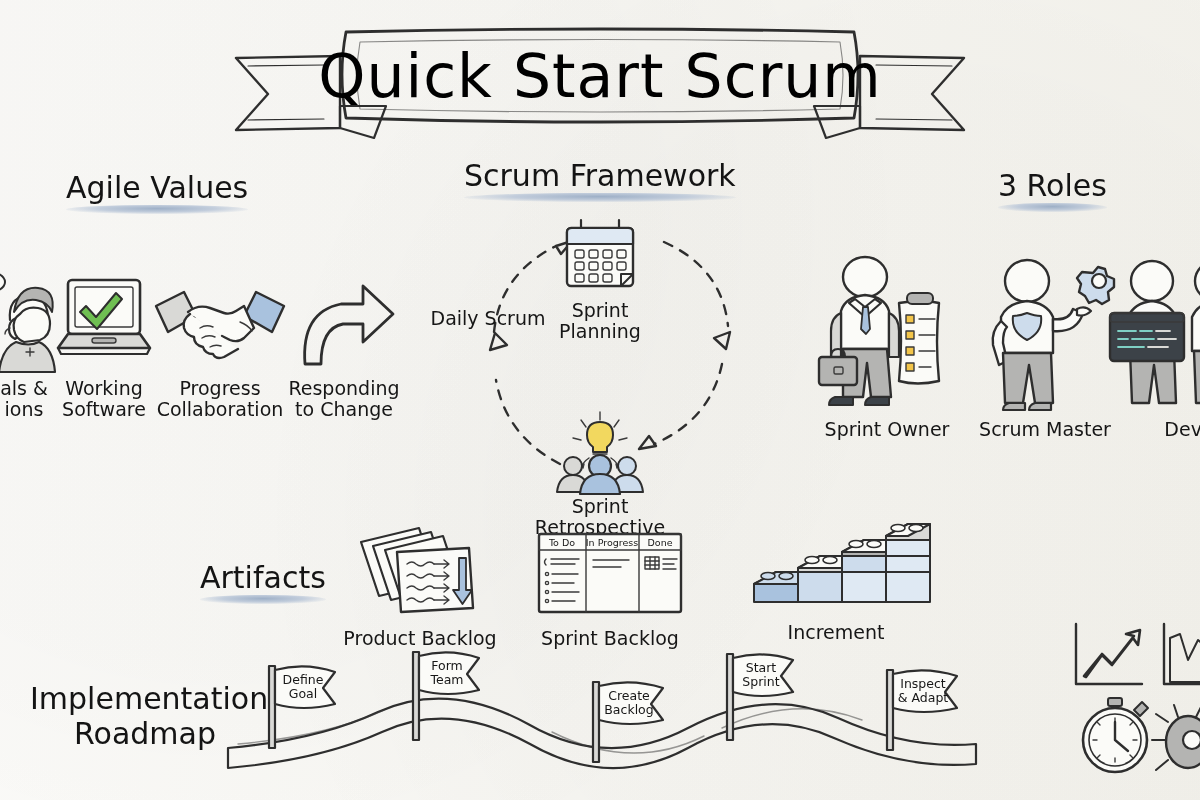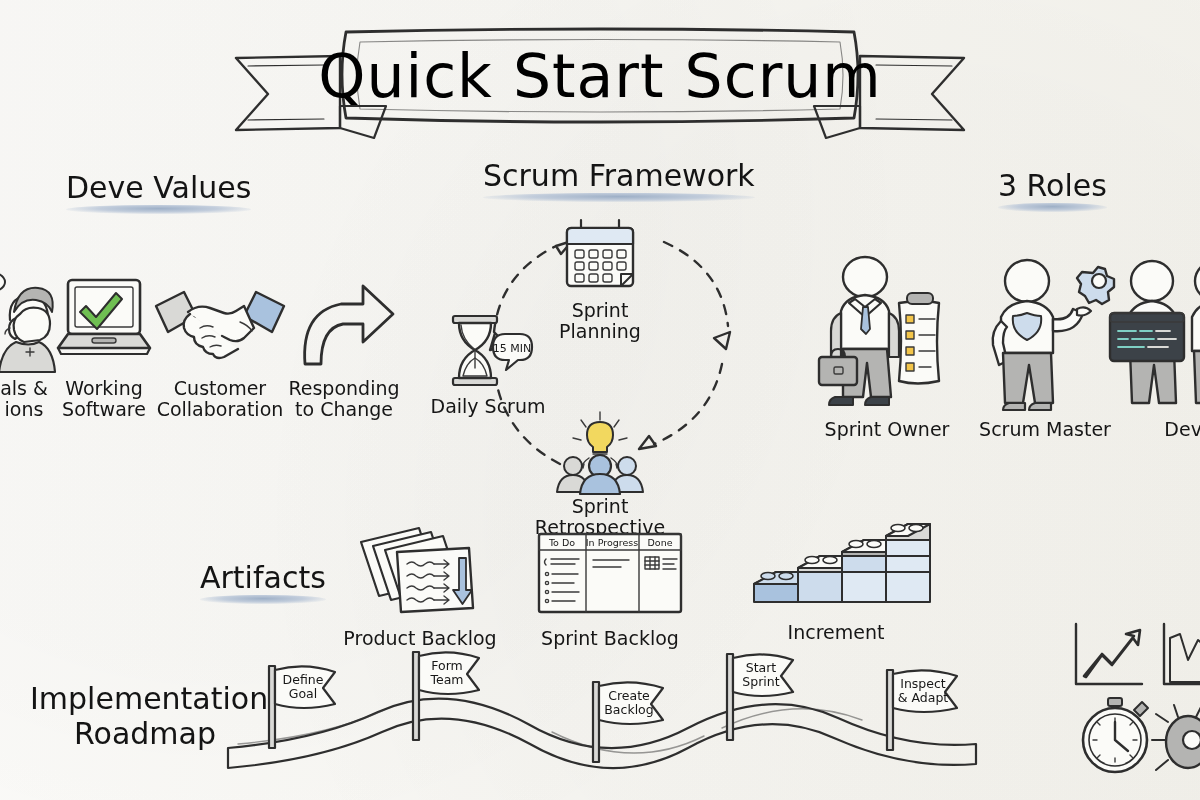--- a/index.html
+++ b/index.html
@@ -104,21 +104,21 @@
       <path class="sk" stroke-width="2.2" fill="#bdbdb9" d="M632 84 L586 84 L598 116 L632 106 Z"></path>
 
       <path class="sk" stroke-width="2.8" fill="#f4f3ef" d="M118 10 Q372 4 626 10 Q634 52 626 96 Q372 104 118 96 Q110 52 118 10 Z"></path>
       <path class="sk" stroke-width="1.1" opacity=".55" d="M132 20 Q372 15 612 20 Q618 53 612 87 Q372 93 132 87 Q126 53 132 20 Z"></path>
     </svg>
     <div class="ribbon-title">Quick Start Scrum</div>
   </div>
 
   <div class="abs" style="left:66px;top:170px;z-index:6;">
     <span class="head-wrap">
-      <span class="section-head">Deve Values</span>
+      <span class="section-head">Agile Values</span>
       <span class="head-underline"></span>
     </span>
   </div>
 
   <div class="val-item" style="left:-42px;top:268px;z-index:5;">
     <div class="icon-box">
       <svg width="120" height="104" viewBox="0 0 120 104">
         <ellipse class="sk fill-w" stroke-width="2" cx="22" cy="14" rx="19" ry="11"></ellipse>
         <path class="sk fill-w" stroke-width="2.2" d="M46 52 q-2 -22 16 -24 q20 -2 22 20"></path>
         <path class="sk fill-gd" stroke-width="2" d="M50 44 q4 -26 24 -24 q18 2 14 24 q-4 -10 -16 -12 q-14 -2 -22 12 Z"></path>
@@ -152,42 +152,42 @@
     <div class="icon-box">
       <svg width="132" height="96" viewBox="0 0 132 96">
         <path class="sk fill-g" stroke-width="2.4" d="M2 30 L30 16 L42 40 L14 56 Z"></path>
         <path class="sk fill-blue" stroke-width="2.4" d="M130 30 L102 16 L90 40 L118 56 Z"></path>
         <path class="sk fill-w" stroke-width="2.4" d="M34 36 q10 -8 22 -4 l14 5 q6 2 12 -2 l8 -5 l10 22 l-10 10 q-6 5 -14 2 l-8 -4"></path>
         <path class="sk fill-w" stroke-width="2.4" d="M36 38 q-8 6 -6 14 q2 7 10 9 q0 8 9 10 q2 7 10 7 q3 6 11 3 l14 -8"></path>
         <path class="sk-thin" d="M46 52 q6 -4 13 -1 M48 62 q6 -4 13 -1 M56 71 q5 -3 11 -1"></path>
         <path class="sk-thin" d="M86 46 q8 3 12 9"></path>
       </svg>
     </div>
-    <div class="item-label">Customer
+    <div class="item-label">Progress
 Collaboration</div>
   </div>
 
   <div class="val-item" style="left:278px;top:268px;z-index:5;">
     <div class="icon-box">
       <svg width="106" height="100" viewBox="0 0 106 100">
         <defs>
           <linearGradient id="arrGrad" x1="0" y1="1" x2="1" y2="0">
             <stop offset="0%" stop-color="#e6e6e3"></stop>
             <stop offset="60%" stop-color="#c9c9c6"></stop>
             <stop offset="100%" stop-color="#ededea"></stop>
           </linearGradient>
         </defs>
         <path class="sk" stroke-width="2.8" fill="url(#arrGrad)" d="M14 92 q-4 -52 36 -60 l22 0 l0 -18 l30 28 l-30 28 l0 -18 l-20 0 q-22 4 -22 40 Z"></path>
       </svg>
     </div>
     <div class="item-label">Responding
 to Change</div>
   </div>
 
-  <div class="abs" style="left:464px;top:158px;z-index:6;margin-left:19px;">
+  <div class="abs" style="left:464px;top:158px;z-index:6;">
     <span class="head-wrap">
       <span class="section-head">Scrum Framework</span>
       <span class="head-underline"></span>
     </span>
   </div>
 
   <div class="abs" style="left:450px;top:212px;z-index:3;">
     <svg width="320" height="290" viewBox="0 0 320 290">
       <g class="sk" stroke-width="2.4" stroke-dasharray="9 9">
         <path d="M44 120 q6 -58 62 -86"></path>
@@ -248,32 +248,20 @@
         <path class="sk fill-blue-l" stroke-width="2" d="M66 82 q2 -17 16 -17 q14 0 16 17 Z"></path>
         <circle class="sk fill-blue" stroke-width="2.2" cx="55" cy="56" r="11"></circle>
         <path class="sk fill-blue" stroke-width="2.2" d="M35 84 q2 -20 20 -20 q18 0 20 20 Z"></path>
       </svg>
     </div>
     <div class="node-label">Sprint
 Retrospective</div>
   </div>
 
   <div class="cycle-node" style="left:408px;top:308px;z-index:5;">
-    <div class="icon-box">
-      <svg width="130" height="82" viewBox="0 0 130 82">
-        <rect class="sk fill-g" stroke-width="2.2" x="30" y="4" width="44" height="7" rx="2"></rect>
-        <rect class="sk fill-g" stroke-width="2.2" x="30" y="66" width="44" height="7" rx="2"></rect>
-        <path class="sk fill-w" stroke-width="2.4" d="M36 11 q0 18 16 27 q-16 9 -16 28 l32 0 q0 -19 -16 -28 q16 -9 16 -27 Z"></path>
-        <path class="sk-thin" fill="#cfcfcb" stroke="none" d="M38 13 q1 14 13 24 q-12 -10 -13 -24 Z"></path>
-        <path class="sk-thin" fill="#b9b9b5" stroke="none" d="M40 64 q3 -13 12 -18 q9 5 12 18 Z"></path>
-        <line class="sk-thin" x1="52" y1="38" x2="52" y2="56"></line>
-        <path class="sk fill-w" stroke-width="2.2" d="M82 22 q-12 0 -12 13 q0 13 12 13 l4 0 l-3 10 l12 -10 l2 0 q12 0 12 -13 q0 -13 -12 -13 Z"></path>
-        <text class="bubble-text" x="89" y="40">15 MIN</text>
-      </svg>
-    </div>
     <div class="node-label">Daily Scrum</div>
   </div>
 
   <div class="abs" style="left:998px;top:168px;z-index:6;">
     <span class="head-wrap">
       <span class="section-head">3 Roles</span>
       <span class="head-underline"></span>
     </span>
   </div>
 

